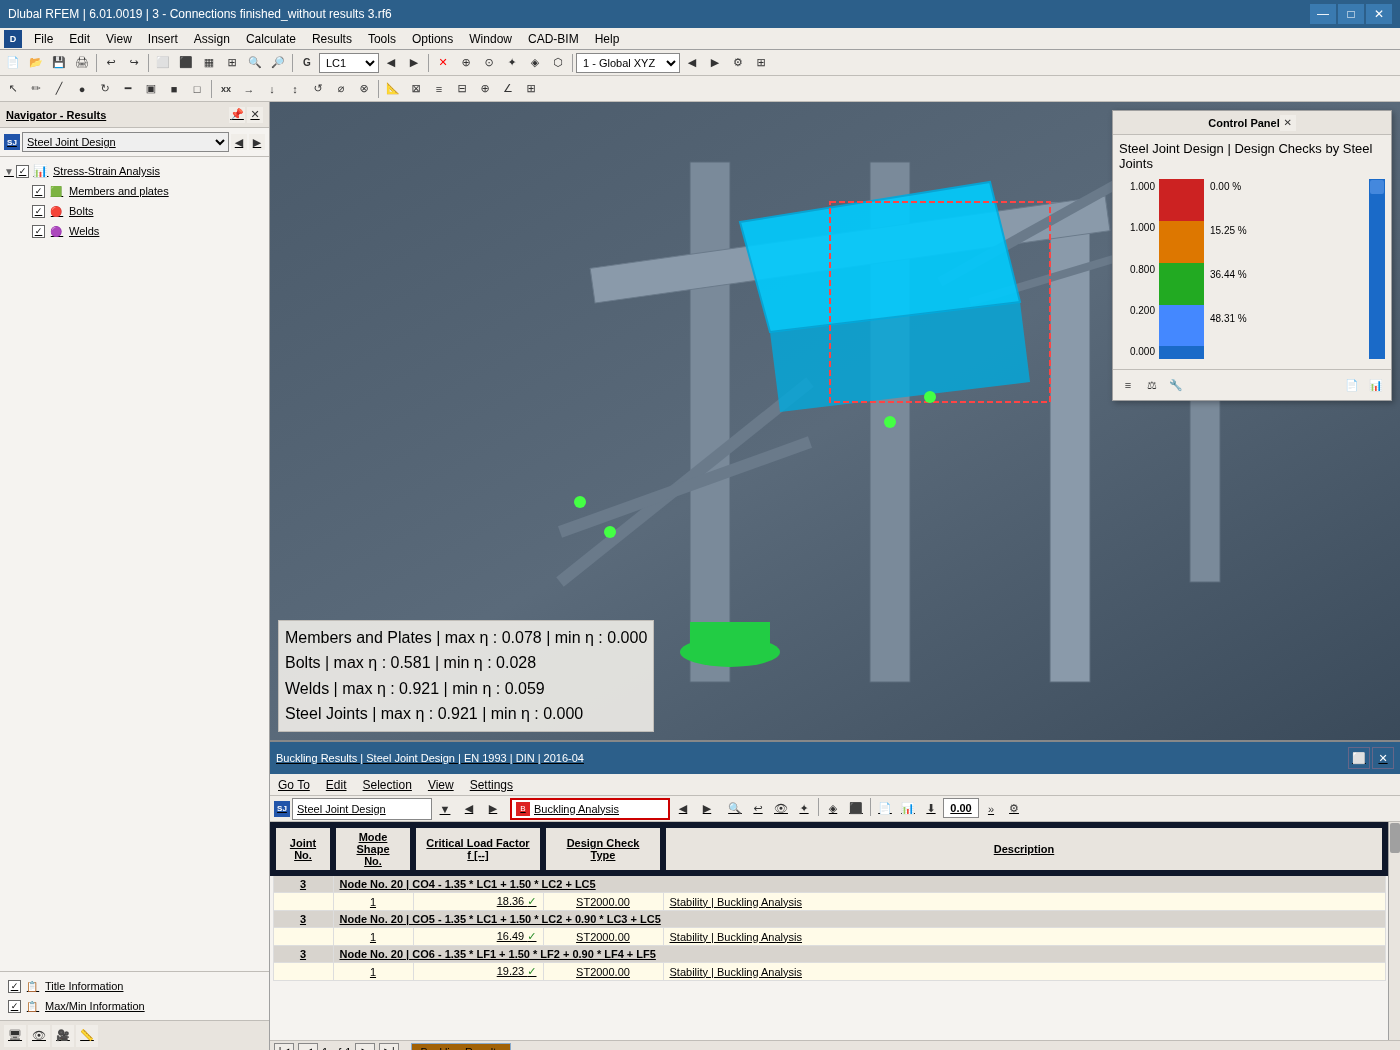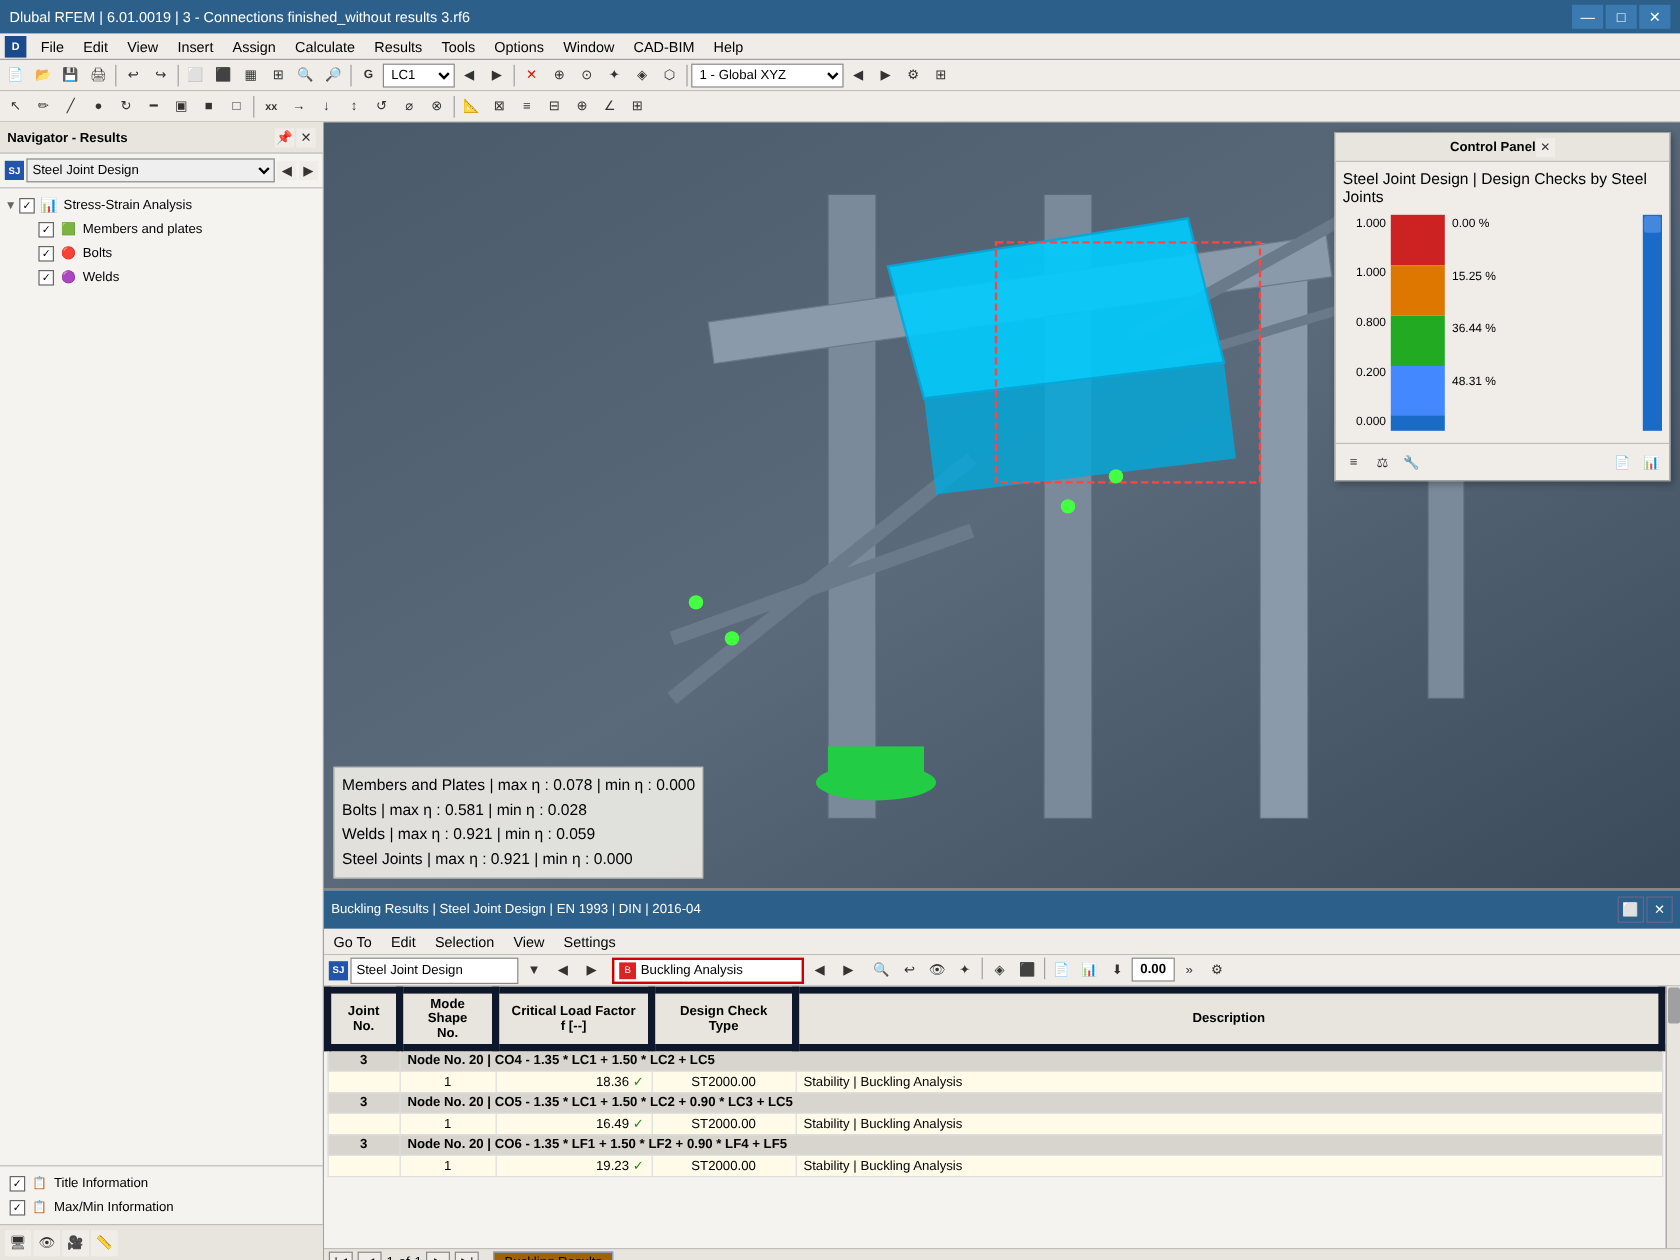--- a/index.html
+++ b/index.html
@@ -15,21 +15,21 @@
     #menu-bar { background: #f0ede8; height: 22px; display: flex; align-items: center; border-bottom: 1px solid #a0a0a0; }
     .menu-item { padding: 2px 8px; cursor: pointer; font-size: 12px; }
 
     
     .toolbar { background: #f0ede8; height: 26px; display: flex; align-items: center; border-bottom: 1px solid #c0bdb8; padding: 0 2px; gap: 1px; }
     .tb-btn { width: 22px; height: 22px; background: #f0ede8; border: 1px solid transparent; cursor: pointer; display: flex; align-items: center; justify-content: center; font-size: 11px; color: #333; }
     .tb-sep { width: 1px; height: 18px; background: #a0a0a0; margin: 0 2px; }
     .tb-combo { height: 20px; border: 1px solid #888; background: white; font-size: 11px; padding: 0 2px; }
 
     
-    #main-layout { display: flex; height: calc(1050px - 28px - 22px - 26px - 26px - 22px); }
+    #main-layout { display: flex; height: calc(1050px - 28px - 22px - 26px - 26px - 22px); text-decoration: underline; }
 
     
     #navigator { width: 270px; background: #f5f3f0; border-right: 1px solid #a0a0a0; display: flex; flex-direction: column; }
     #nav-header { background: #e8e4de; height: 26px; display: flex; align-items: center; justify-content: space-between; padding: 0 6px; border-bottom: 1px solid #c0bdb8; font-weight: bold; font-size: 11px; }
     #nav-header .nav-controls { display: flex; gap: 2px; }
     #nav-content { flex: 1; overflow: auto; padding: 4px 0; }
     .nav-item { display: flex; align-items: center; padding: 2px 4px; cursor: pointer; }
     .nav-item .checkbox { width: 13px; height: 13px; border: 1px solid #666; background: white; margin-right: 4px; display: flex; align-items: center; justify-content: center; font-size: 9px; }
     .nav-item .icon { width: 16px; height: 16px; margin-right: 4px; display: flex; align-items: center; justify-content: center; }
     .nav-item.indent1 { padding-left: 20px; }
@@ -39,21 +39,21 @@
     #viewport { flex: 1; background: #5a6a7a; position: relative; overflow: hidden; }
 
     
     #control-panel { position: absolute; right: 8px; top: 8px; width: 280px; background: #f0ede8; border: 1px solid #a0a0a0; box-shadow: 2px 2px 6px rgba(0,0,0,0.3); }
     #cp-header { background: #e8e4de; height: 24px; display: flex; align-items: center; justify-content: center; padding: 0 6px; border-bottom: 1px solid #c0bdb8; font-size: 11px; font-weight: bold; }
     #cp-content { padding: 6px; }
     #cp-title { font-size: 11px; margin-bottom: 6px; }
     #cp-bottom { display: flex; justify-content: flex-end; padding: 4px; gap: 2px; border-top: 1px solid #c0bdb8; margin-top: 4px; }
 
     
-    #status-overlay { position: absolute; left: 8px; bottom: 8px; background: rgba(240,237,232,0.9); padding: 4px 6px; font-size: 13px; line-height: 1.6; border: 1px solid #c0bdb8; }
+    #status-overlay { position: absolute; left: 8px; bottom: 8px; background: rgba(240,237,232,0.9); padding: 4px 6px; font-size: 16px; line-height: 1.6; border: 1px solid #c0bdb8; }
 
     
     #title-overlay { position: absolute; left: 8px; top: 8px; font-size: 12px; color: #333; font-weight: normal; }
 
     
     #nav-cube { position: absolute; right: 8px; bottom: 100px; width: 80px; height: 80px; }
 
     
     #results-panel { position: absolute; left: 0; bottom: 0; right: 0; height: 310px; background: #f5f3f0; border-top: 2px solid #888; }
     #rp-header { background: #2c5f8a; color: white; height: 22px; display: flex; align-items: center; justify-content: space-between; padding: 16px 6px; font-size: 11px; }
@@ -132,21 +132,21 @@
   <button class="tb-btn">◀</button>
   <button class="tb-btn">▶</button>
   <div class="tb-sep"></div>
   <button class="tb-btn" style="color:red;">✕</button>
   <button class="tb-btn">⊕</button>
   <button class="tb-btn">⊙</button>
   <button class="tb-btn">✦</button>
   <button class="tb-btn">◈</button>
   <button class="tb-btn">⬡</button>
   <div class="tb-sep"></div>
-  <select class="tb-combo" style="width:127px;">
+  <select class="tb-combo" style="width:104px;">
     <option>1 - Global XYZ</option>
   </select>
   <button class="tb-btn">◀</button>
   <button class="tb-btn">▶</button>
   <button class="tb-btn">⚙</button>
   <button class="tb-btn">⊞</button>
 </div>
 
 <div id="toolbar2">
   <button class="tb-btn">↖</button>

